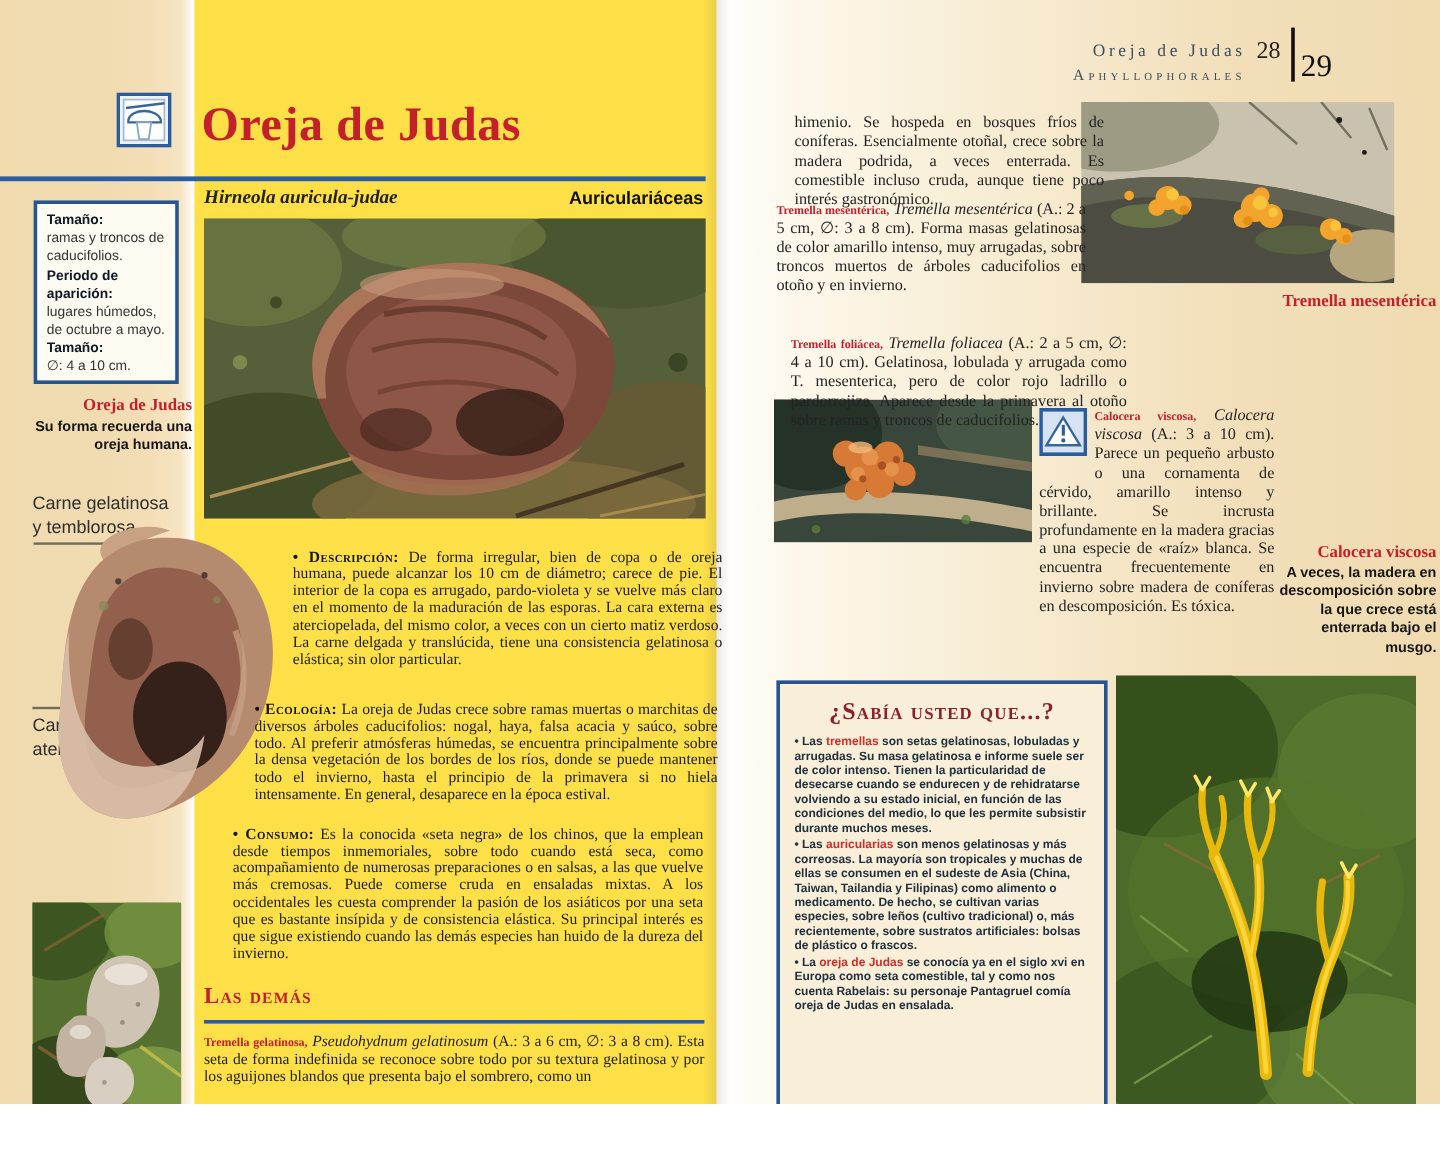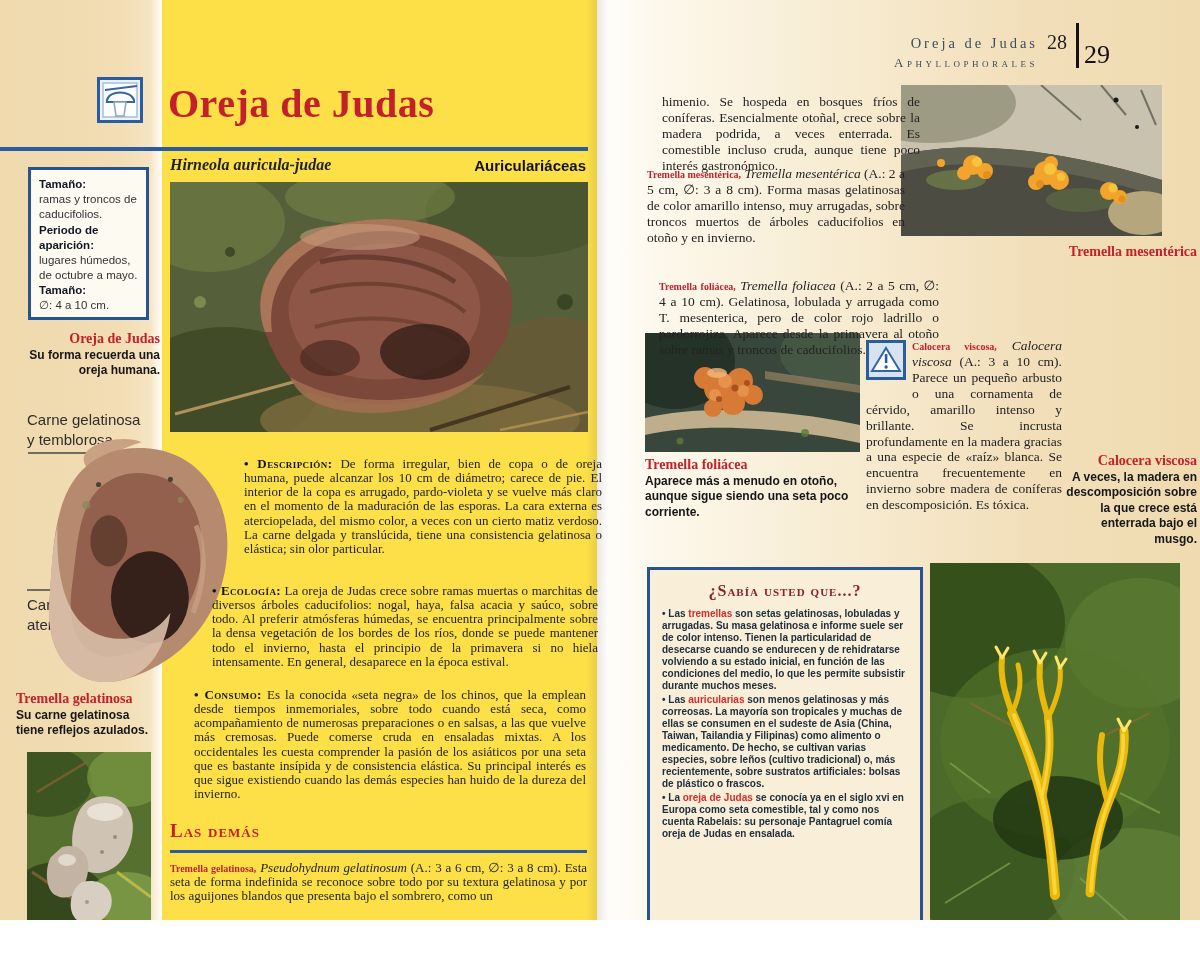--- a/index.html
+++ b/index.html
@@ -46,21 +46,21 @@
   
   .lbody{font-size:13px;line-height:1.09;color:#232323;text-align:justify;}
   .rbody{font-size:13.5px;line-height:1.18;color:#232323;text-align:justify;}
   .sec-label{font-variant:small-caps;font-weight:bold;letter-spacing:.4px;color:#141414;}
   .species{color:#c4202c;font-weight:bold;font-size:10px;}
   .lat{font-style:italic;}
   .lasdemas{font-variant:small-caps;font-weight:bold;font-size:19px;color:#c4202c;letter-spacing:1px;}
 
   
   .sabia{background:#f9efd9;border:3px solid #27548e;padding:10px 12px;}
-  .sabia-title{font-variant:small-caps;font-weight:bold;font-size:16px;color:#8d2127;
+  .sabia-title{font-variant:small-caps;font-weight:bold;font-size:20px;color:#8d2127;
                text-align:center;letter-spacing:1px;margin:2px 0 8px 0;}
   .sabia p{font-family:"Liberation Sans",sans-serif;font-weight:bold;font-size:10px;
            line-height:1.2;color:#20303f;margin:0 0 2px 0;}
   .kw{color:#d42b2b;}
 
   .photo{display:block;}
 </style>
 </head>
 <body>
 
@@ -106,24 +106,20 @@
     <div class="cap-text">Su forma recuerda una oreja humana.</div>
   </div>
 
   <div class="abs ptr-label" style="left:27px;top:410px;width:118px;">Carne gelatinosa y temblorosa</div>
   <div class="abs lead-line" style="left:28px;top:452px;width:60px;height:2px;"></div>
   <div class="abs lead-line" style="left:86px;top:452px;width:2px;height:62px;"></div>
 
   <div class="abs lead-line" style="left:27px;top:589px;width:64px;height:2px;"></div>
   <div class="abs ptr-label" style="left:27px;top:595px;width:112px;">Cara externa aterciopelada</div>
 
-  <div class="abs" style="left:16px;top:690px;width:142px;">
-    <div class="cap-title">Tremella gelatinosa</div>
-    <div class="cap-text">Su carne gelatinosa tiene reflejos azulados.</div>
-  </div>
 
   <div class="abs" style="left:170px;top:182px;">
     <svg class="photo" width="418" height="250" viewBox="0 0 418 250">
       <rect width="418" height="250" fill="#55603a"></rect>
       <ellipse cx="40" cy="40" rx="75" ry="50" fill="#6d7a42" opacity=".7"></ellipse>
       <ellipse cx="350" cy="30" rx="95" ry="45" fill="#49552e" opacity=".85"></ellipse>
       <ellipse cx="200" cy="15" rx="85" ry="28" fill="#7b8a4a" opacity=".5"></ellipse>
       <ellipse cx="55" cy="205" rx="95" ry="60" fill="#3e4826" opacity=".85"></ellipse>
       <ellipse cx="385" cy="205" rx="85" ry="70" fill="#6a5a36" opacity=".75"></ellipse>
       <ellipse cx="250" cy="238" rx="160" ry="38" fill="#7d6b3d" opacity=".8"></ellipse>
@@ -316,24 +312,20 @@
     <span class="lat">Tremella mesentérica</span>
     <span>(A.: 2 a 5 cm, ∅: 3 a 8 cm). Forma masas gelatinosas de color amarillo intenso, muy arrugadas, sobre troncos muertos de árboles caducifolios en otoño y en invierno.</span>
   </p>
 
   <p class="abs rbody" style="left:645px;top:264px;width:280px;margin:14px;">
     <span class="species">Tremella foliácea,</span>
     <span class="lat">Tremella foliacea</span>
     <span>(A.: 2 a 5 cm, ∅: 4 a 10 cm). Gelatinosa, lobulada y arrugada como T. mesenterica, pero de color rojo ladrillo o pardorrojiza. Aparece desde la primavera al otoño sobre ramas y troncos de caducifolios.</span>
   </p>
 
-  <div class="abs" style="left:645px;top:456px;width:212px;">
-    <div class="cap-title">Tremella foliácea</div>
-    <div class="cap-text">Aparece más a menudo en otoño, aunque sigue siendo una seta poco corriente.</div>
-  </div>
 
   <p class="abs rbody" style="left:866px;top:338px;width:196px;margin:0;">
     <span style="float:left;margin:2px 6px 2px 0;">
       <svg width="40" height="40" viewBox="0 0 40 40">
         <rect x="1.5" y="1.5" width="37" height="37" fill="#d7e3f0" stroke="#2a5d9f" stroke-width="3"></rect>
         <path d="M20,8 L34,31 L6,31 Z" fill="#ffffff" stroke="#35679f" stroke-width="2"></path>
         <rect x="18.8" y="14" width="2.6" height="9" fill="#2a5d9f"></rect>
         <circle cx="20.1" cy="27" r="1.7" fill="#2a5d9f"></circle>
       </svg>
     </span>

